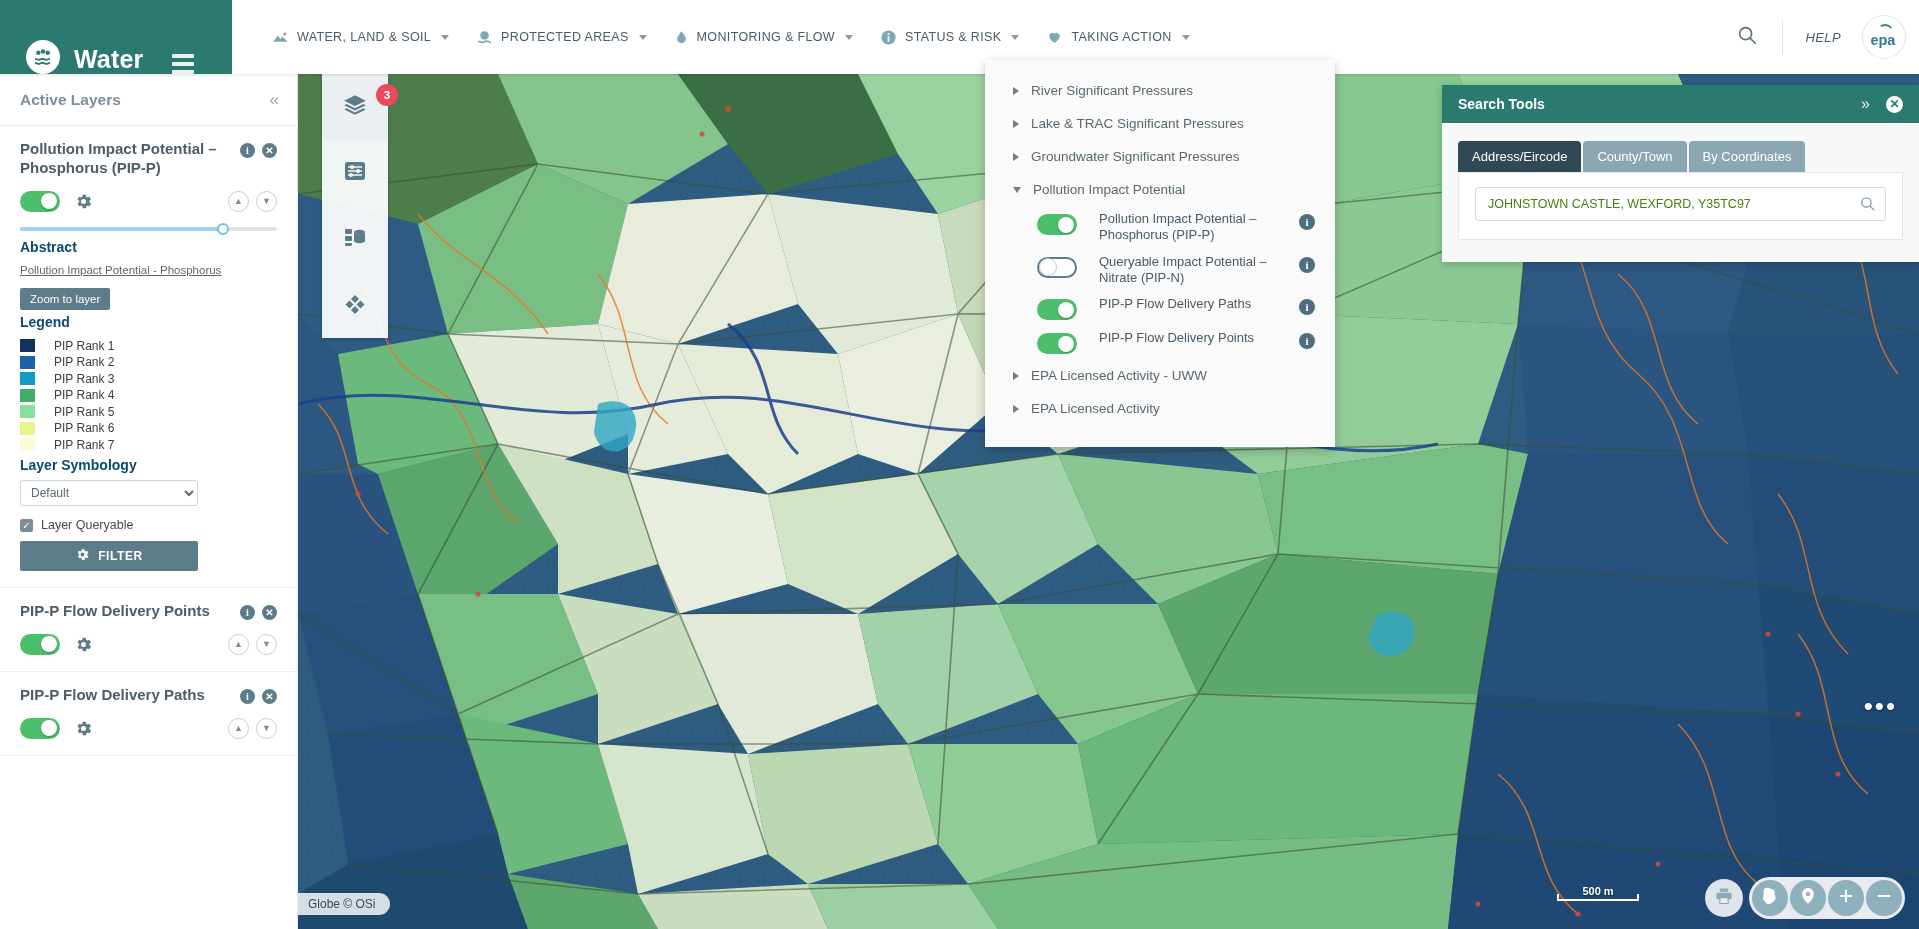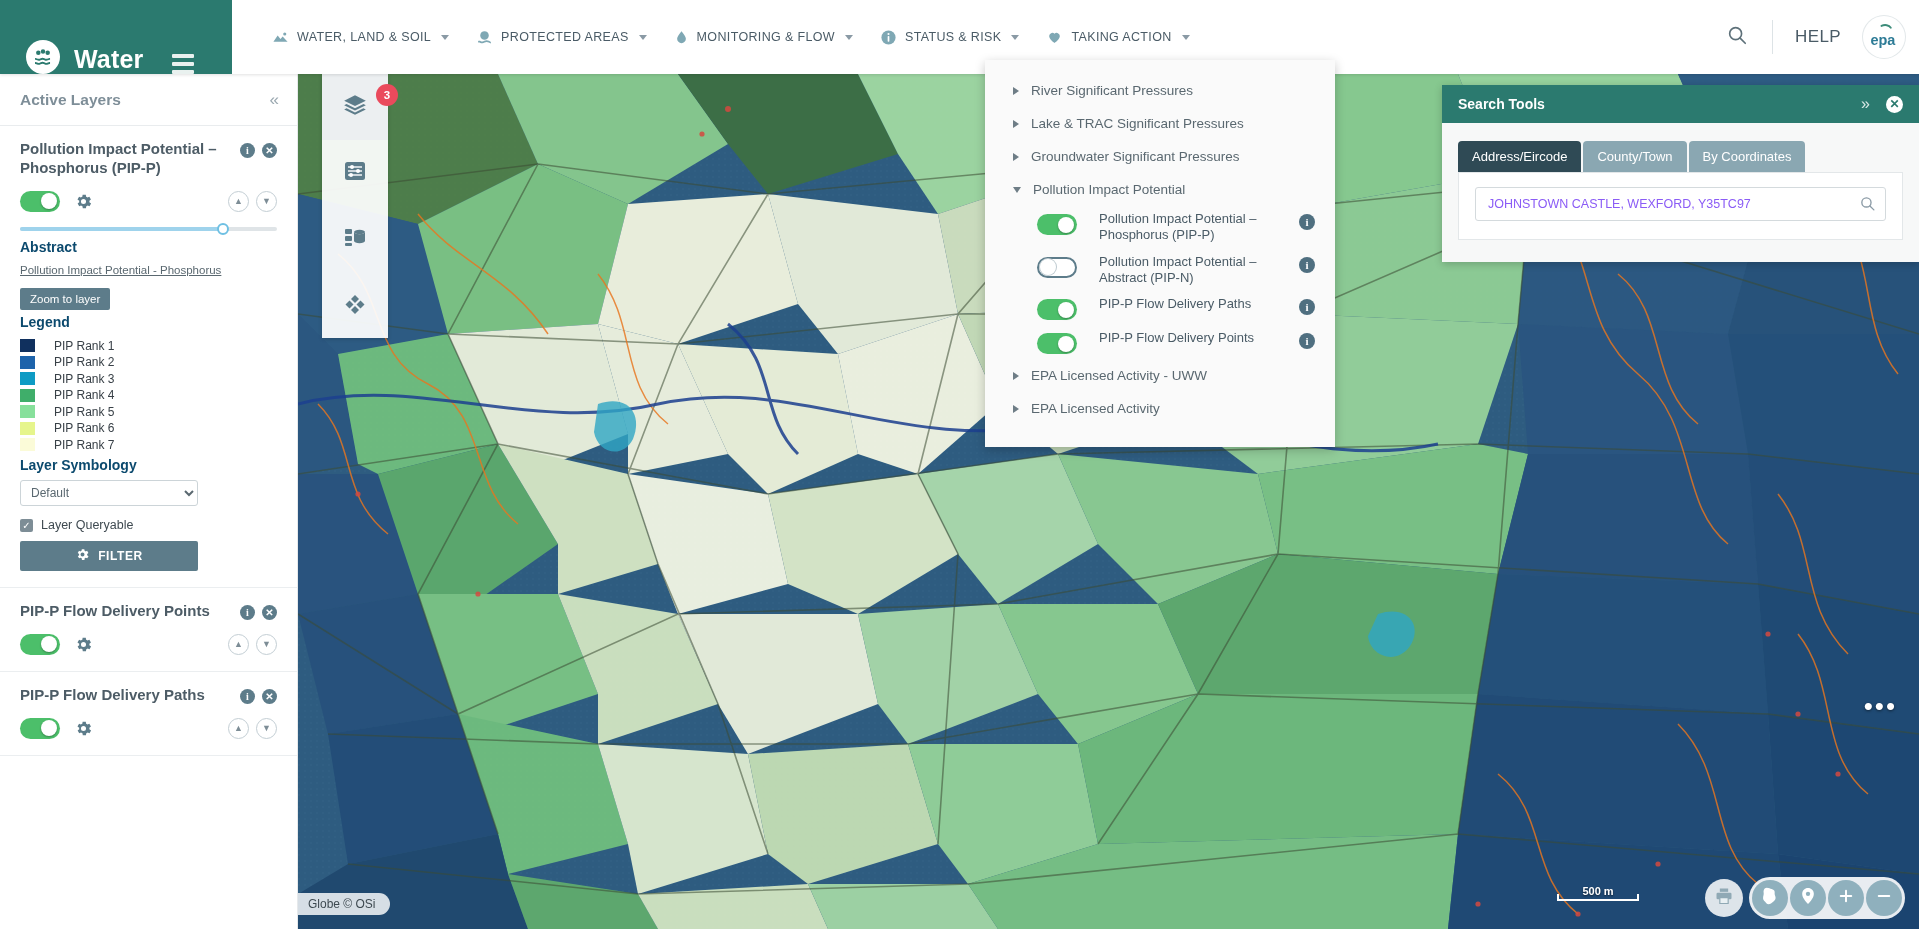--- a/index.html
+++ b/index.html
@@ -43,21 +43,21 @@
     white-space: nowrap; text-transform: uppercase; font-weight: 500;
   }
   .nav-item .nicon { color: #7fa8b4; display: flex; align-items: center; }
   .caret {
     width: 0; height: 0; border-left: 4.5px solid transparent;
     border-right: 4.5px solid transparent; border-top: 5px solid #8a9aa5; margin-left: 2px;
   }
   .nav-right { display: flex; align-items: center; gap: 0; padding-right: 14px; }
   .nav-search { padding: 0 24px; color: #5d7079; cursor: pointer; display:flex; align-items:center; }
   .nav-divider { width: 1px; height: 34px; background: #dde3e6; }
-  .nav-help { padding: 0 22px; font-size: 17px; color: #4a5b66; letter-spacing: .4px; cursor: pointer; }
+  .nav-help { padding: 0 22px; font-size: 13px; color: #4a5b66; letter-spacing: .4px; cursor: pointer; font-style: italic; }
   .epa-logo {
     width: 42px; height: 42px; border-radius: 50%; background: #fff;
     box-shadow: 0 0 0 1px #e3e8ea; display:flex; align-items:center; justify-content:center;
     color:#2b7a6f; font-size: 15px; font-weight: bold; cursor: pointer;
   }
 
   
   .leftpanel {
     position: absolute; top: 74px; left: 0; width: 298px; height: 855px;
     background: #fff; z-index: 40; border-right: 1px solid #e6e9eb;
@@ -212,21 +212,21 @@
   .st-tabs { display: flex; gap: 2px; }
   .st-tab {
     padding: 8px 14px; font-size: 13px; color: #fff; background: #8aa7b2;
     border-radius: 4px 4px 0 0; cursor: pointer;
   }
   .st-tab.active { background: #2f4a55; }
   .st-panel { background: #fff; border: 1px solid #e3e7e9; padding: 14px 16px 18px 16px; }
   .st-input-wrap { position: relative; }
   .st-input {
     width: 100%; height: 34px; border: 1px solid #d4dadd; border-radius: 3px;
-    padding: 0 34px 0 12px; font-size: 12.5px; color: #8b5cf6;
+    padding: 0 34px 0 12px; font-size: 12.5px; color: #4d7c0f;
     font-family: "Liberation Sans", sans-serif;
   }
   .st-input-icon {
     position: absolute; right: 10px; top: 8px; color: #8a9aa5; pointer-events: none;
   }
 
   
   .scalebar { position: absolute; bottom: 28px; right: 280px; z-index: 18; }
   .scalebar-line {
     width: 82px; height: 7px; border: 2px solid #fff; border-top: none; position: relative;
@@ -762,21 +762,21 @@
         </div>
       <div class="mm-label">Pollution Impact Potential – Phosphorus (PIP-P)</div>
       <div class="mm-info">i</div>
     </div>
     <div class="mm-layer">
       <div class="mm-toggle-wrap">
           <div class="toggle off">
             <div class="knob"></div>
           </div>
         </div>
-      <div class="mm-label">Pollution Impact Potential – Abstract (PIP-N)</div>
+      <div class="mm-label">Queryable Impact Potential – Nitrate (PIP-N)</div>
       <div class="mm-info">i</div>
     </div>
     <div class="mm-layer">
       <div class="mm-toggle-wrap">
           <div class="toggle">
             <div class="knob"></div>
           </div>
         </div>
       <div class="mm-label">PIP-P Flow Delivery Paths</div>
       <div class="mm-info">i</div>

